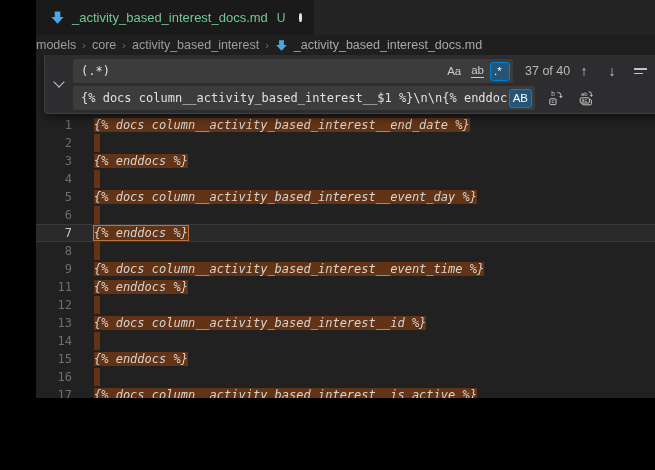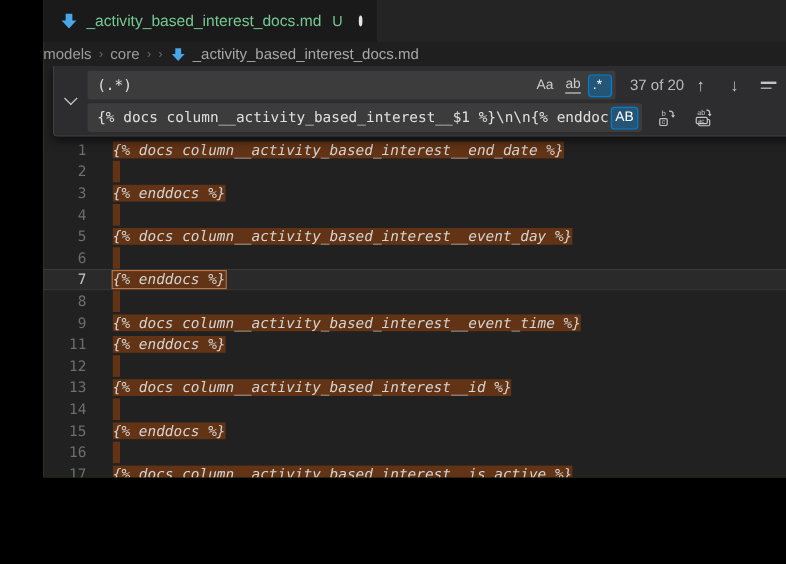--- a/index.html
+++ b/index.html
@@ -88,20 +88,21 @@
       <span class="tab-git">U</span>
       <span class="tab-dot"></span>
     </div>
   </div>
 
   <div class="breadcrumbs">
     <span class="crumb">models</span>
     <span class="crumb-sep">›</span>
     <span class="crumb">core</span>
     <span class="crumb-sep">›</span>
+    <span class="crumb">activity_based_interest</span>
     <span class="crumb-sep">›</span>
     <svg class="file-icon" viewBox="0 0 16 16">
       <polygon points="5,1.5 11,1.5 11,7.5 14.6,7.5 8,14.6 1.4,7.5 5,7.5" fill="#47a7e8"></polygon>
     </svg>
     <span class="crumb crumb-file">_activity_based_interest_docs.md</span>
   </div>
 
   <div class="editor">
     <div class="lines">
   <div class="line-row">
@@ -213,21 +214,21 @@
             <span class="opt">
                 <span>Aa</span>
               </span>
             <span class="opt underlined">
                 <span>ab</span>
               </span>
             <span class="opt active">
                 <span>.*</span>
               </span>
           </div>
-          <span class="match-count">37 of 20</span>
+          <span class="match-count">37 of 40</span>
           <div class="fw-actions">
             <span class="icon-btn">
                 <span>↑</span>
               </span>
             <span class="icon-btn">
                 <span>↓</span>
               </span>
             <span class="icon-btn">
               <span class="sel-icon">
                   <i></i>

